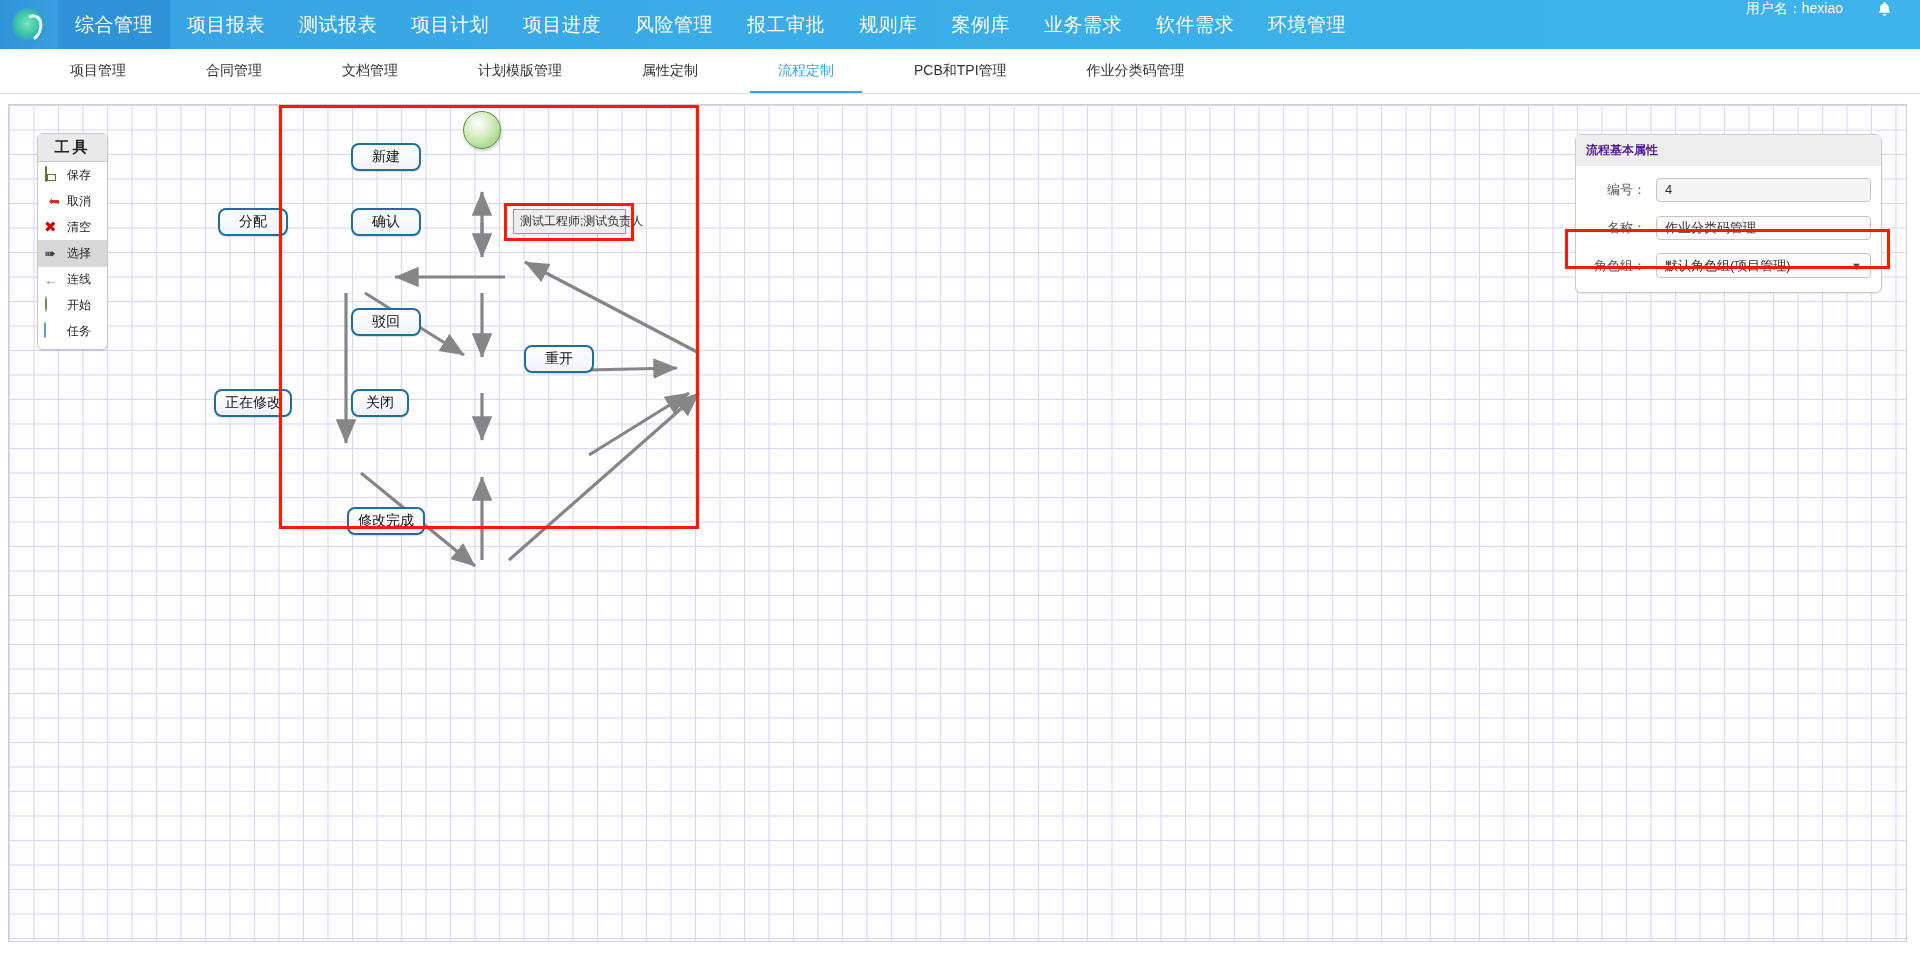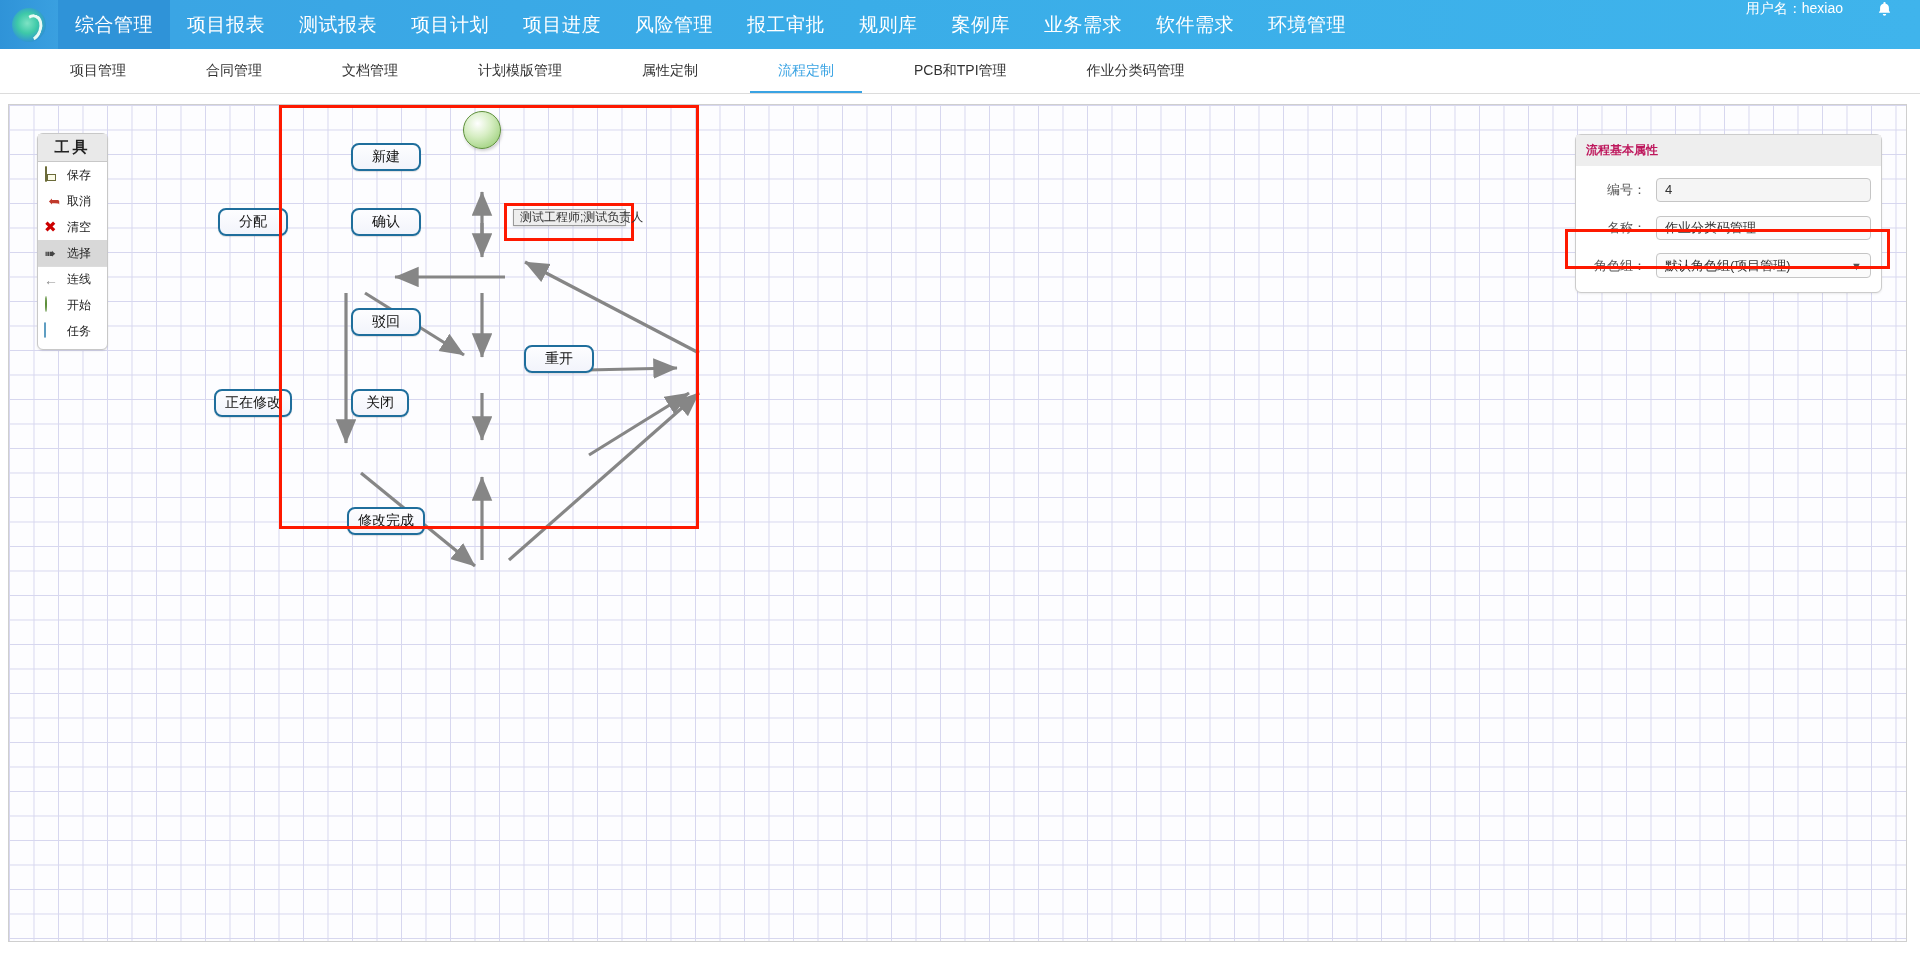--- a/index.html
+++ b/index.html
@@ -136,21 +136,21 @@
     box-shadow: 1px 2px 3px rgba(0,0,0,.18);
   }
 
   
   #props-panel {
     position: absolute; left: 1574px; top: 133px; width: 307px;
     background: #ffffff; border: 1px solid #cccccc; border-radius: 6px;
     box-shadow: 0 1px 2px rgba(0,0,0,.08); padding-bottom: 12px;
   }
   #props-header {
-    background: #eeeeee; font-size: 12px; font-weight: bold; color: #be185d;
+    background: #eeeeee; font-size: 12px; font-weight: bold; color: #4c1d95;
     padding: 7px 10px;
   }
   .prop-row {
     display: flex; align-items: center; height: 29px; margin-top: 9px; padding: 0 10px;
   }
   .prop-label {
     width: 70px; text-align: right; padding-right: 10px;
     font-size: 13px; color: #555; white-space: nowrap;
   }
   .prop-field {
@@ -255,21 +255,21 @@
       <div class="node" style="left: 342px; top: 203px; width: 70px; height: 28px;">驳回</div>
       <div class="node" style="left: 515px; top: 200px; width: 70px; height: 28px; margin-top: 40px;">重开</div>
       <div class="node" style="left: 205px; top: 284px; width: 78px; height: 28px;">正在修改</div>
       <div class="node" style="left: 342px; top: 284px; width: 58px; height: 28px;">关闭</div>
       <div class="node" style="left: 338px; top: 402px; width: 78px; height: 28px;">修改完成</div>
     </div>
 
   <div style="position:absolute; left:270px; top:0px; width:420px; height:424px; border:3px solid #fe1900;"></div>
 
   <div style="position:absolute; left:495px; top:98px; width:130px; height:38px; border:3px solid #fe1900;"></div>
-  <div style="position:absolute; left:504px; top:104px; width:113px; height:17px; background:#eeeeee;
+  <div style="position:absolute; left:504px; top:104px; width:113px; height:25px; background:#eeeeee;
               border:1px solid #9a9a9a; font-size:12px; color:#333; display:flex; align-items:center;
               padding-left:6px; white-space:nowrap; box-shadow:0 1px 2px rgba(0,0,0,.12);">测试工程师;测试负责人</div>
 
   <div id="toolpanel" style="position:absolute; left:28px; top:28px;">
     <div id="toolpanel-header">工具</div>
     <div id="tool-items">
         <div class="tool-item">
           <span class="tool-ico"><span class="ico-save"></span></span>
           <span>保存</span>
         </div>

